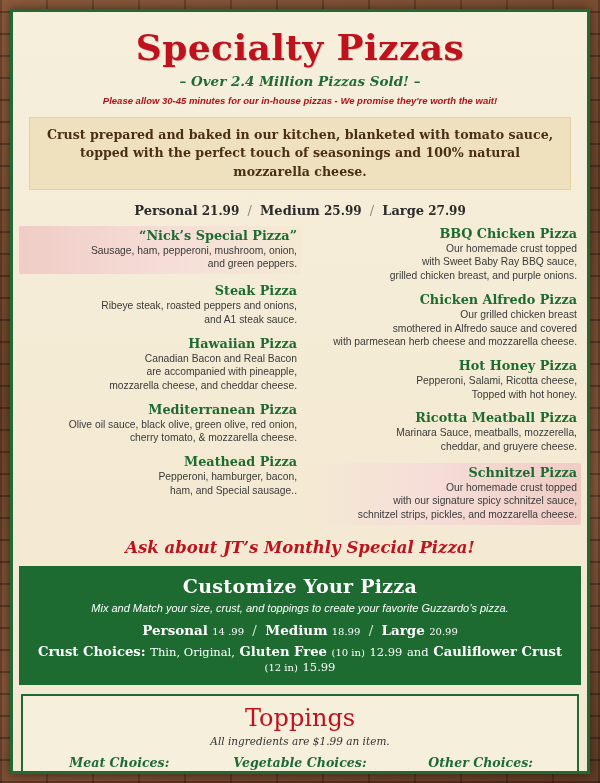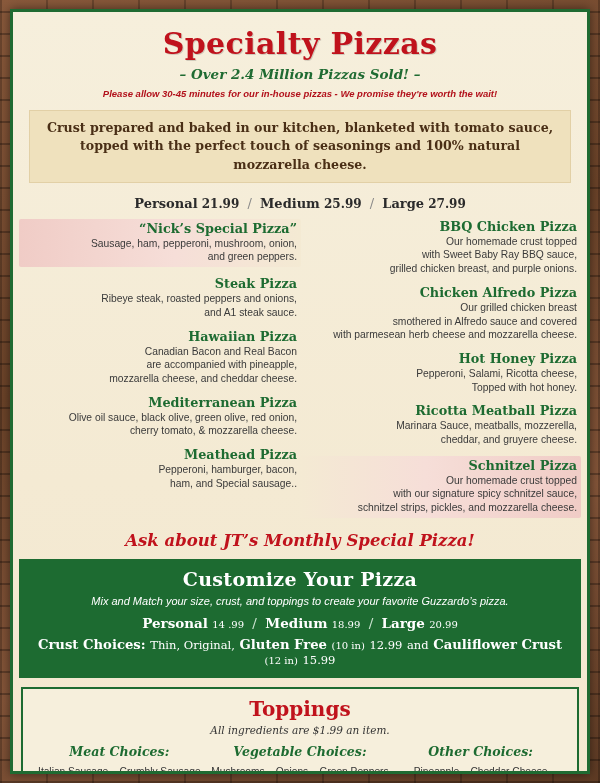--- a/index.html
+++ b/index.html
@@ -34,21 +34,21 @@
     display: flex; flex-direction: column;
     background: linear-gradient(180deg,#f6efdc 0%,#f4ead3 60%,#f3e8d0 100%);
   }
 
   
   .hdr { text-align: center; padding: 14px 10px 2px; }
   .title {
     font-family: "DejaVu Serif", serif;
     font-weight: bold;
     color: #c0121c;
-    font-size: 30px;
+    font-size: 36px;
     letter-spacing: .4px;
     text-shadow: 1px 1px 0 rgba(0,0,0,.15);
   }
   .subtitle {
     margin-top: 5px;
     color: #1f6b32;
     font-size: 13.5px;
     font-style: italic;
     font-weight: bold;
     font-family: "DejaVu Serif", serif;
@@ -161,22 +161,22 @@
   .toppings {
     margin: 9px 8px 0;
     border: 2px solid #1d6b31;
     padding: 8px 6px 10px;
     text-align: center;
     background: #f6efdc;
   }
   .toppings h2 {
     color: #c0121c;
     font-family: "DejaVu Serif", serif;
-    font-size: 20px;
-    font-weight: bold;
+    font-size: 24px;
+    font-weight: normal;
   }
   .toppings .allnote {
     font-size: 10.5px;
     font-style: italic;
     color: #333;
     margin-top: 3px;
     margin-bottom: 8px;
     font-family: "DejaVu Serif", serif;
   }
   .tcols { display: flex; }

